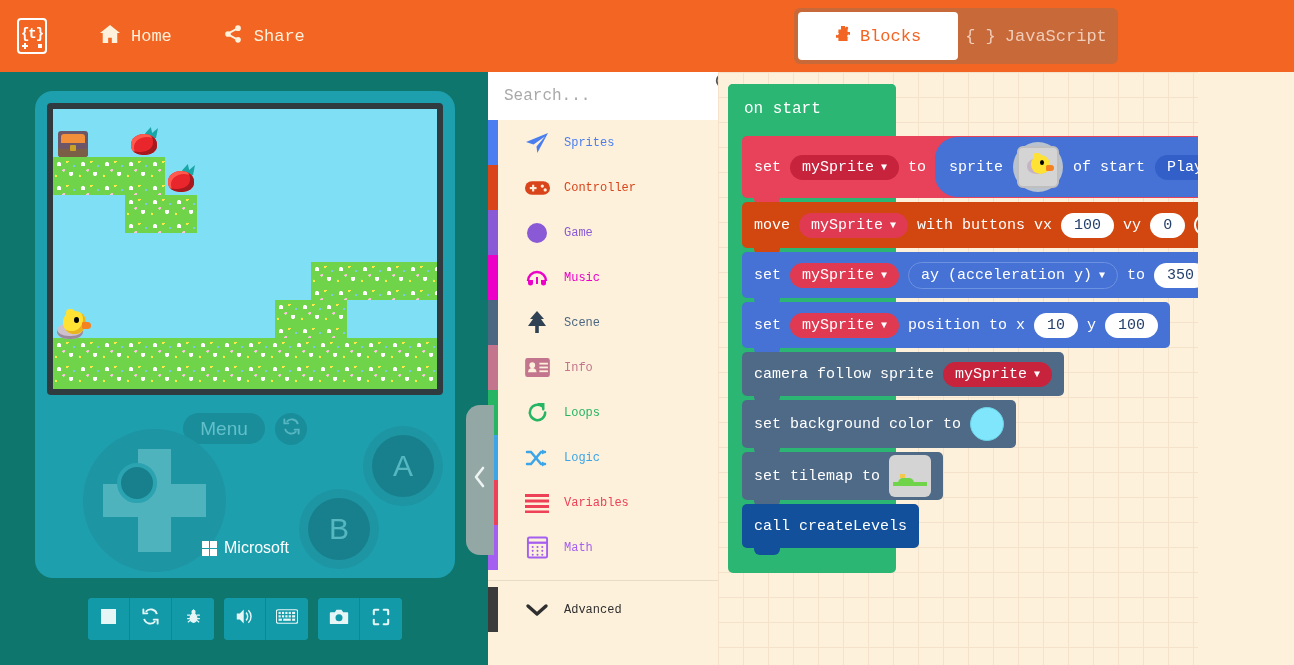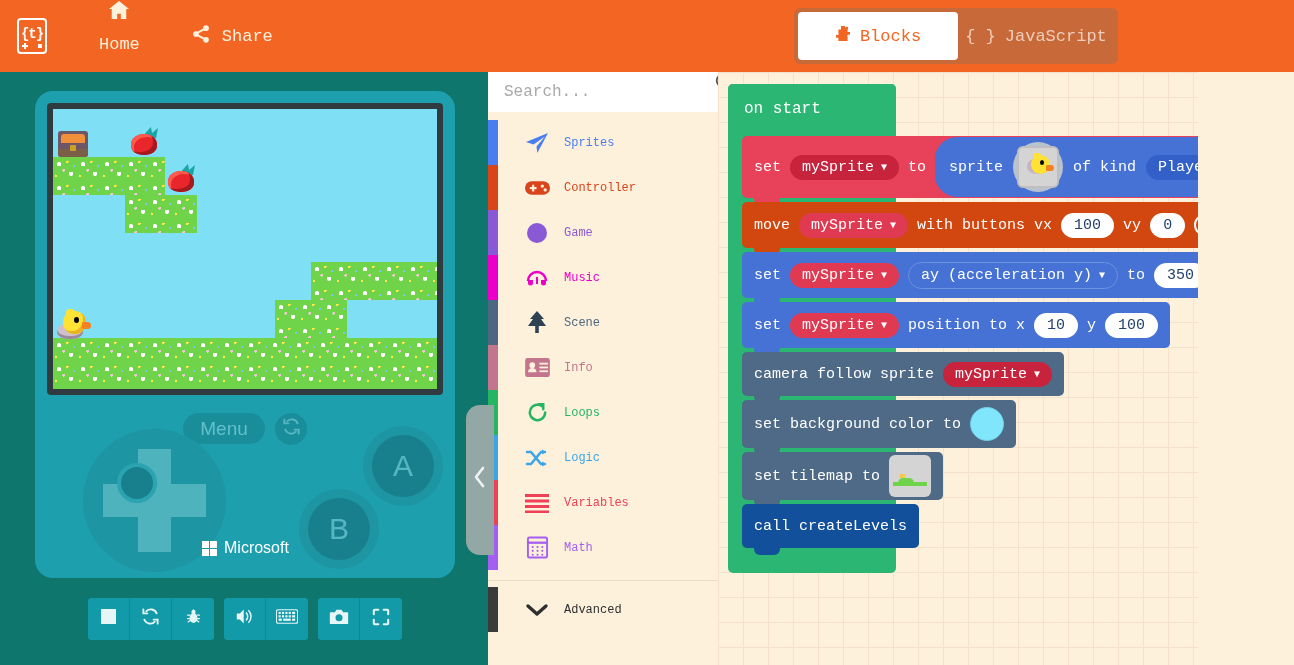--- a/index.html
+++ b/index.html
@@ -35,21 +35,21 @@
     background:
       linear-gradient(#fff,#fff) center/6px 2px no-repeat,
       linear-gradient(#fff,#fff) center/2px 6px no-repeat;
   }
 
   .hdr-item {
     display: flex; align-items: center; gap: 10px;
     color: #fdf1dc; font-size: 17px; height: 72px;
     padding: 0 14px; cursor: pointer;
   }
-  .hdr-item.home { margin-left: 38px; flex-direction: column; }
+  .hdr-item.home { margin-left: 38px; }
   .hdr-item.share { margin-left: 22px; }
 
   .tabs {
     position: absolute; left: 794px; top: 8px;
     width: 324px; height: 56px;
     background: #c8693a; border-radius: 6px; padding: 4px;
     display: flex; gap: 0;
   }
   .tab {
     display: flex; align-items: center; justify-content: center; gap: 9px;
@@ -217,21 +217,21 @@
     color: #d8f2f4; cursor: pointer; border-right: 1px solid #0f8795;
   }
   .tb-btn:last-child { border-right: none; }
 
   
   .toolbox {
     position: absolute; left: 488px; top: 72px; width: 230px; height: 593px;
     background: #fdf1dc;
   }
   .search-row {
-    position: absolute; left: 0; top: 0; width: 230px; height: 40px;
+    position: absolute; left: 0; top: 0; width: 230px; height: 48px;
     background: #ffffff; display: flex; padding: 0 16px;
   }
   .search-input {
     flex: 1; border: none; outline: none; background: transparent;
     font-family: "Liberation Mono", monospace; font-size: 16px; color: #333;
   }
   .search-input::placeholder { color: #a9a9a9; }
   .cat-list { position: absolute; left: 0; top: 48px; width: 230px; }
   .cat {
     display: flex; align-items: center; height: 45px; cursor: pointer;
@@ -743,21 +743,21 @@
       <span>sprite</span>
       <span class="thumb-ring">
         <span class="thumb">
           <span style="position:absolute;left:8px;top:10px;width:22px;height:16px;background:#c6b4c4;border-radius:50% 50% 45% 45%;"></span>
           <span style="position:absolute;left:12px;top:7px;width:19px;height:19px;background:#ffe234;border-radius:50%;"></span>
           <span style="position:absolute;left:21px;top:12px;width:4px;height:5px;background:#000;border-radius:50%;"></span>
           <span style="position:absolute;left:27px;top:17px;width:8px;height:6px;background:#f58220;border-radius:2px 4px 4px 2px;"></span>
           <span style="position:absolute;left:14px;top:5px;width:8px;height:4px;background:#ffe234;border-radius:3px 3px 0 0;"></span>
         </span>
       </span>
-      <span>of kind</span>
+      <span>of start</span>
       <span class="pill pill-blue">
         <span>Player</span>
         <span class="caret">▼</span>
       </span>
     </span>
   </div>
 
   <div class="blk b-orange" style="left:24px; top:130px; height:46px;">
     <span>move</span>
     <span class="pill pill-red">

